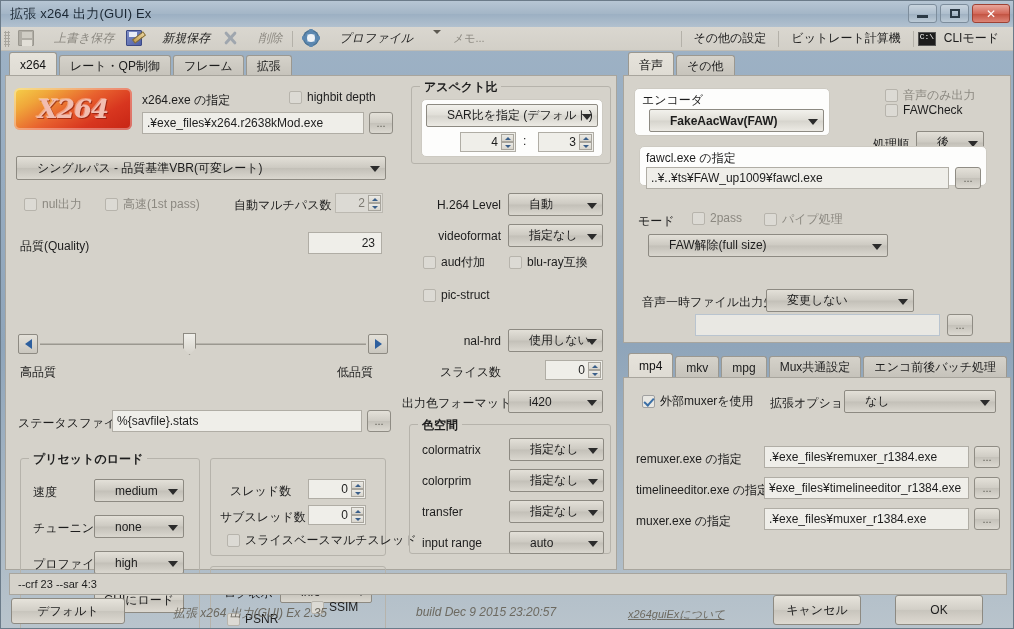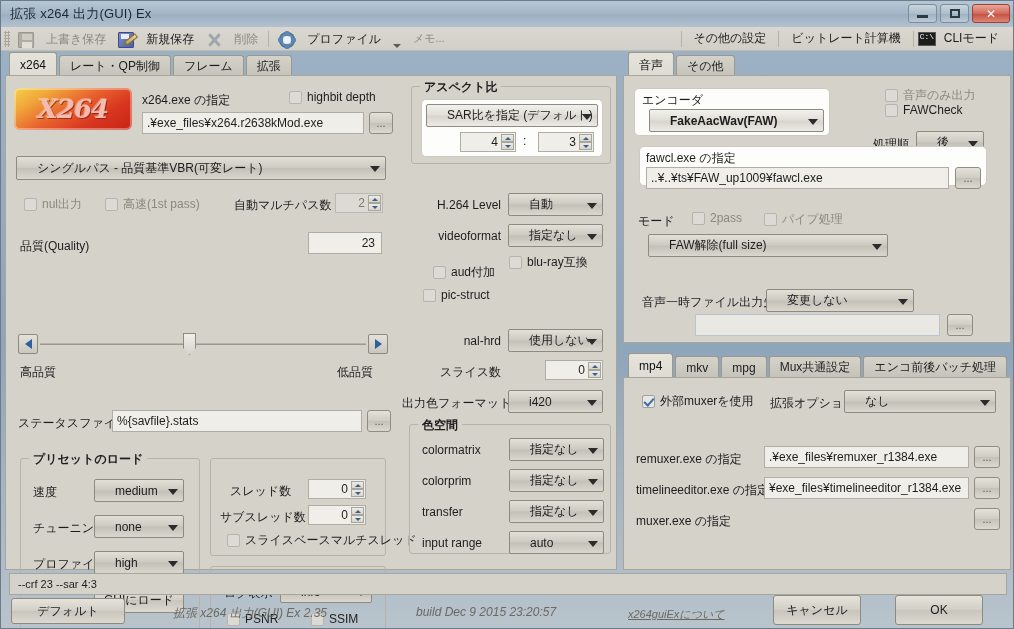--- a/index.html
+++ b/index.html
@@ -46,21 +46,21 @@
   
   .toolbar {
     position: absolute; left: 0; top: 26px; width: 1014px; height: 24px;
     background: linear-gradient(180deg,#dad7d0 0%, #d2cfc7 100%);
     display: flex; align-items: center;
     border-bottom: 1px solid #bfbcb4;
   }
   .grip { width: 6px; height: 16px; margin-left: 3px; margin-right: 2px;
     background-image: radial-gradient(circle, #a9a69e 1px, transparent 1.2px);
     background-size: 3px 3px; }
-  .tb-item { display: flex; align-items: flex-end; gap: 12px; padding: 1px 6px; height: 20px; }
+  .tb-item { display: flex; align-items: flex-start; gap: 20px; padding: 1px 6px; height: 20px; font-style: italic; }
   .tb-label { font-size: 12px; color: #8b8880; white-space: nowrap; }
   .tb-label.on { color: #1d1d1d; }
   .tb-sep { width: 1px; height: 16px; background: #b4b1a9; margin: 0 4px; }
   .tb-mini { font-size: 11px; color: #8b8880; margin-left: 6px;}
   .ico { width: 16px; height: 16px; display:inline-block; position: relative; }
   
   .ico-save { background: #b0ada5; border:1px solid #9a978f; border-radius:1px; }
   .ico-save:before { content:""; position:absolute; left:3px; top:1px; width:10px; height:6px; background:#cfccc4; }
   .ico-save:after { content:""; position:absolute; left:3px; top:9px; width:10px; height:6px; background:#e2dfd7; }
   
@@ -401,21 +401,21 @@
     <div class="gbox" style="left:204px; top:490px; width:176px; height:70px;">
       <div class="lbl" style="left:13px; top:18px;">ログ表示</div>
       <div class="sel" style="left:69px; top:13px; width:92px; height:23px;">
         <span>info</span>
           <i class="arrow"></i>
       </div>
       <div class="cb-wrap" style="left:16px; top:45px;">
         <span class="cb dim"></span>
         <span class="cb-lbl">PSNR</span>
       </div>
-      <div class="cb-wrap" style="left:100px; top:45px;">
+      <div class="cb-wrap" style="left:100px; top:33px;">
         <span class="cb dim"></span>
         <span class="cb-lbl">SSIM</span>
       </div>
     </div>
 
     <div class="gbox" style="left:405px; top:10px; width:200px; height:78px;">
       <div class="gtitle">アスペクト比</div>
       <div class="whitebox" style="left:9px; top:12px; width:182px; height:58px;"></div>
       <div class="sel light" style="left:14px; top:17px; width:172px; height:23px;">
         <span>SAR比を指定 (デフォルト)</span>
@@ -447,21 +447,21 @@
       <span>自動</span>
         <i class="arrow"></i>
     </div>
 
     <div class="lbl right" style="left:400px; top:153px; width:95px;">videoformat</div>
     <div class="sel" style="left:502px; top:148px; width:95px; height:23px;">
       <span>指定なし</span>
         <i class="arrow"></i>
     </div>
 
-    <div class="cb-wrap" style="left:417px; top:188px;margin-left:10px;">
+    <div class="cb-wrap" style="left:417px; top:178px;">
       <span class="cb dim"></span>
       <span class="cb-lbl">aud付加</span>
     </div>
     <div class="cb-wrap" style="left:503px; top:178px;">
       <span class="cb dim"></span>
       <span class="cb-lbl">blu-ray互換</span>
     </div>
     <div class="cb-wrap" style="left:417px; top:212px;">
       <span class="cb dim"></span>
       <span class="cb-lbl">pic-struct</span>
@@ -606,20 +606,21 @@
 
     <div class="lbl" style="left:12px; top:73px;">remuxer.exe の指定</div>
     <div class="tf" style="left:140px; top:68px; width:205px; height:22px;">.¥exe_files¥remuxer_r1384.exe</div>
     <div class="btn-dots" style="left:350px; top:68px; width:26px; height:22px;">...</div>
 
     <div class="lbl" style="left:12px; top:104px;">timelineeditor.exe の指定</div>
     <div class="tf" style="left:140px; top:99px; width:205px; height:22px;">¥exe_files¥timelineeditor_r1384.exe</div>
     <div class="btn-dots" style="left:350px; top:99px; width:26px; height:22px;">...</div>
 
     <div class="lbl" style="left:12px; top:135px;">muxer.exe の指定</div>
+    <div class="tf" style="left:140px; top:130px; width:205px; height:22px;">.¥exe_files¥muxer_r1384.exe</div>
     <div class="btn-dots" style="left:350px; top:130px; width:26px; height:22px;">...</div>
   </div>
 
   <div class="cmdbar" style="left:8px; top:572px; width:998px; height:22px;">--crf 23 --sar 4:3</div>
 
   <div class="btn" style="left:10px; top:597px; width:114px; height:26px;">デフォルト</div>
   <div class="footitem" style="left:172px; top:604px;">拡張 x264 出力(GUI) Ex 2.35</div>
   <div class="footitem" style="left:415px; top:604px;">build Dec  9 2015 23:20:57</div>
   <div class="footlink" style="left:627px; top:606px;">x264guiExについて</div>
   <div class="btn" style="left:894px; top:594px; width:88px; height:30px;">OK</div>

